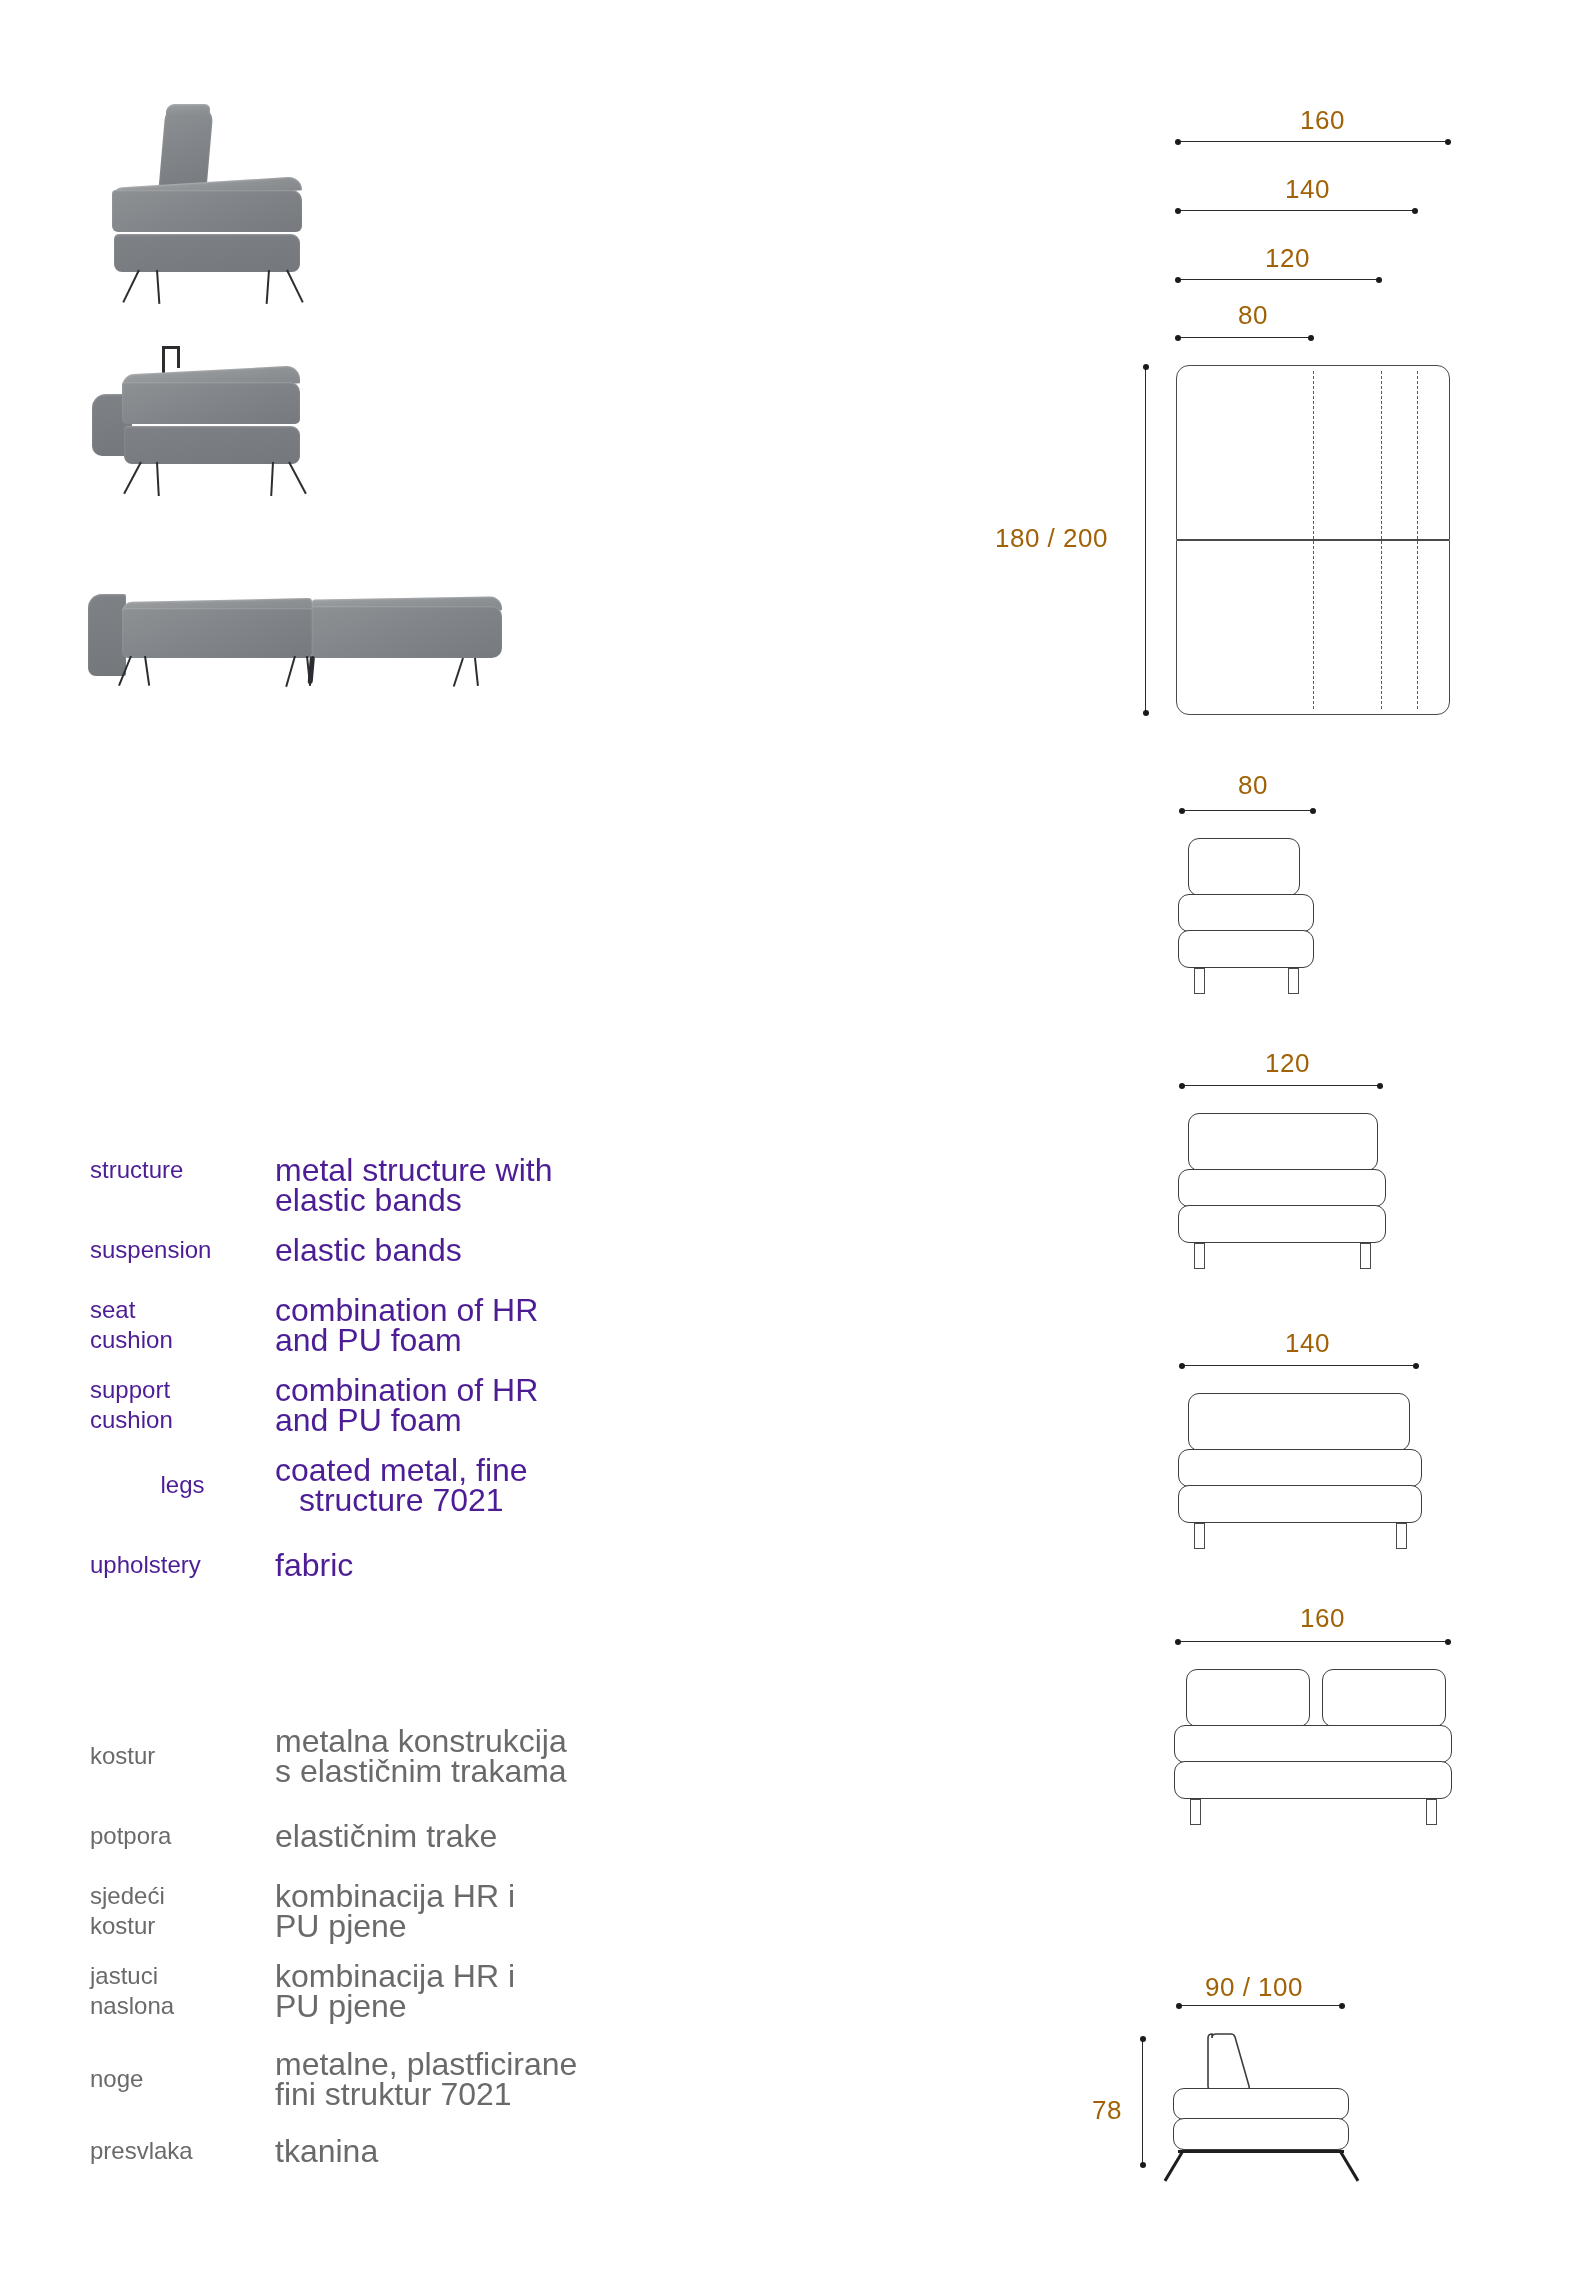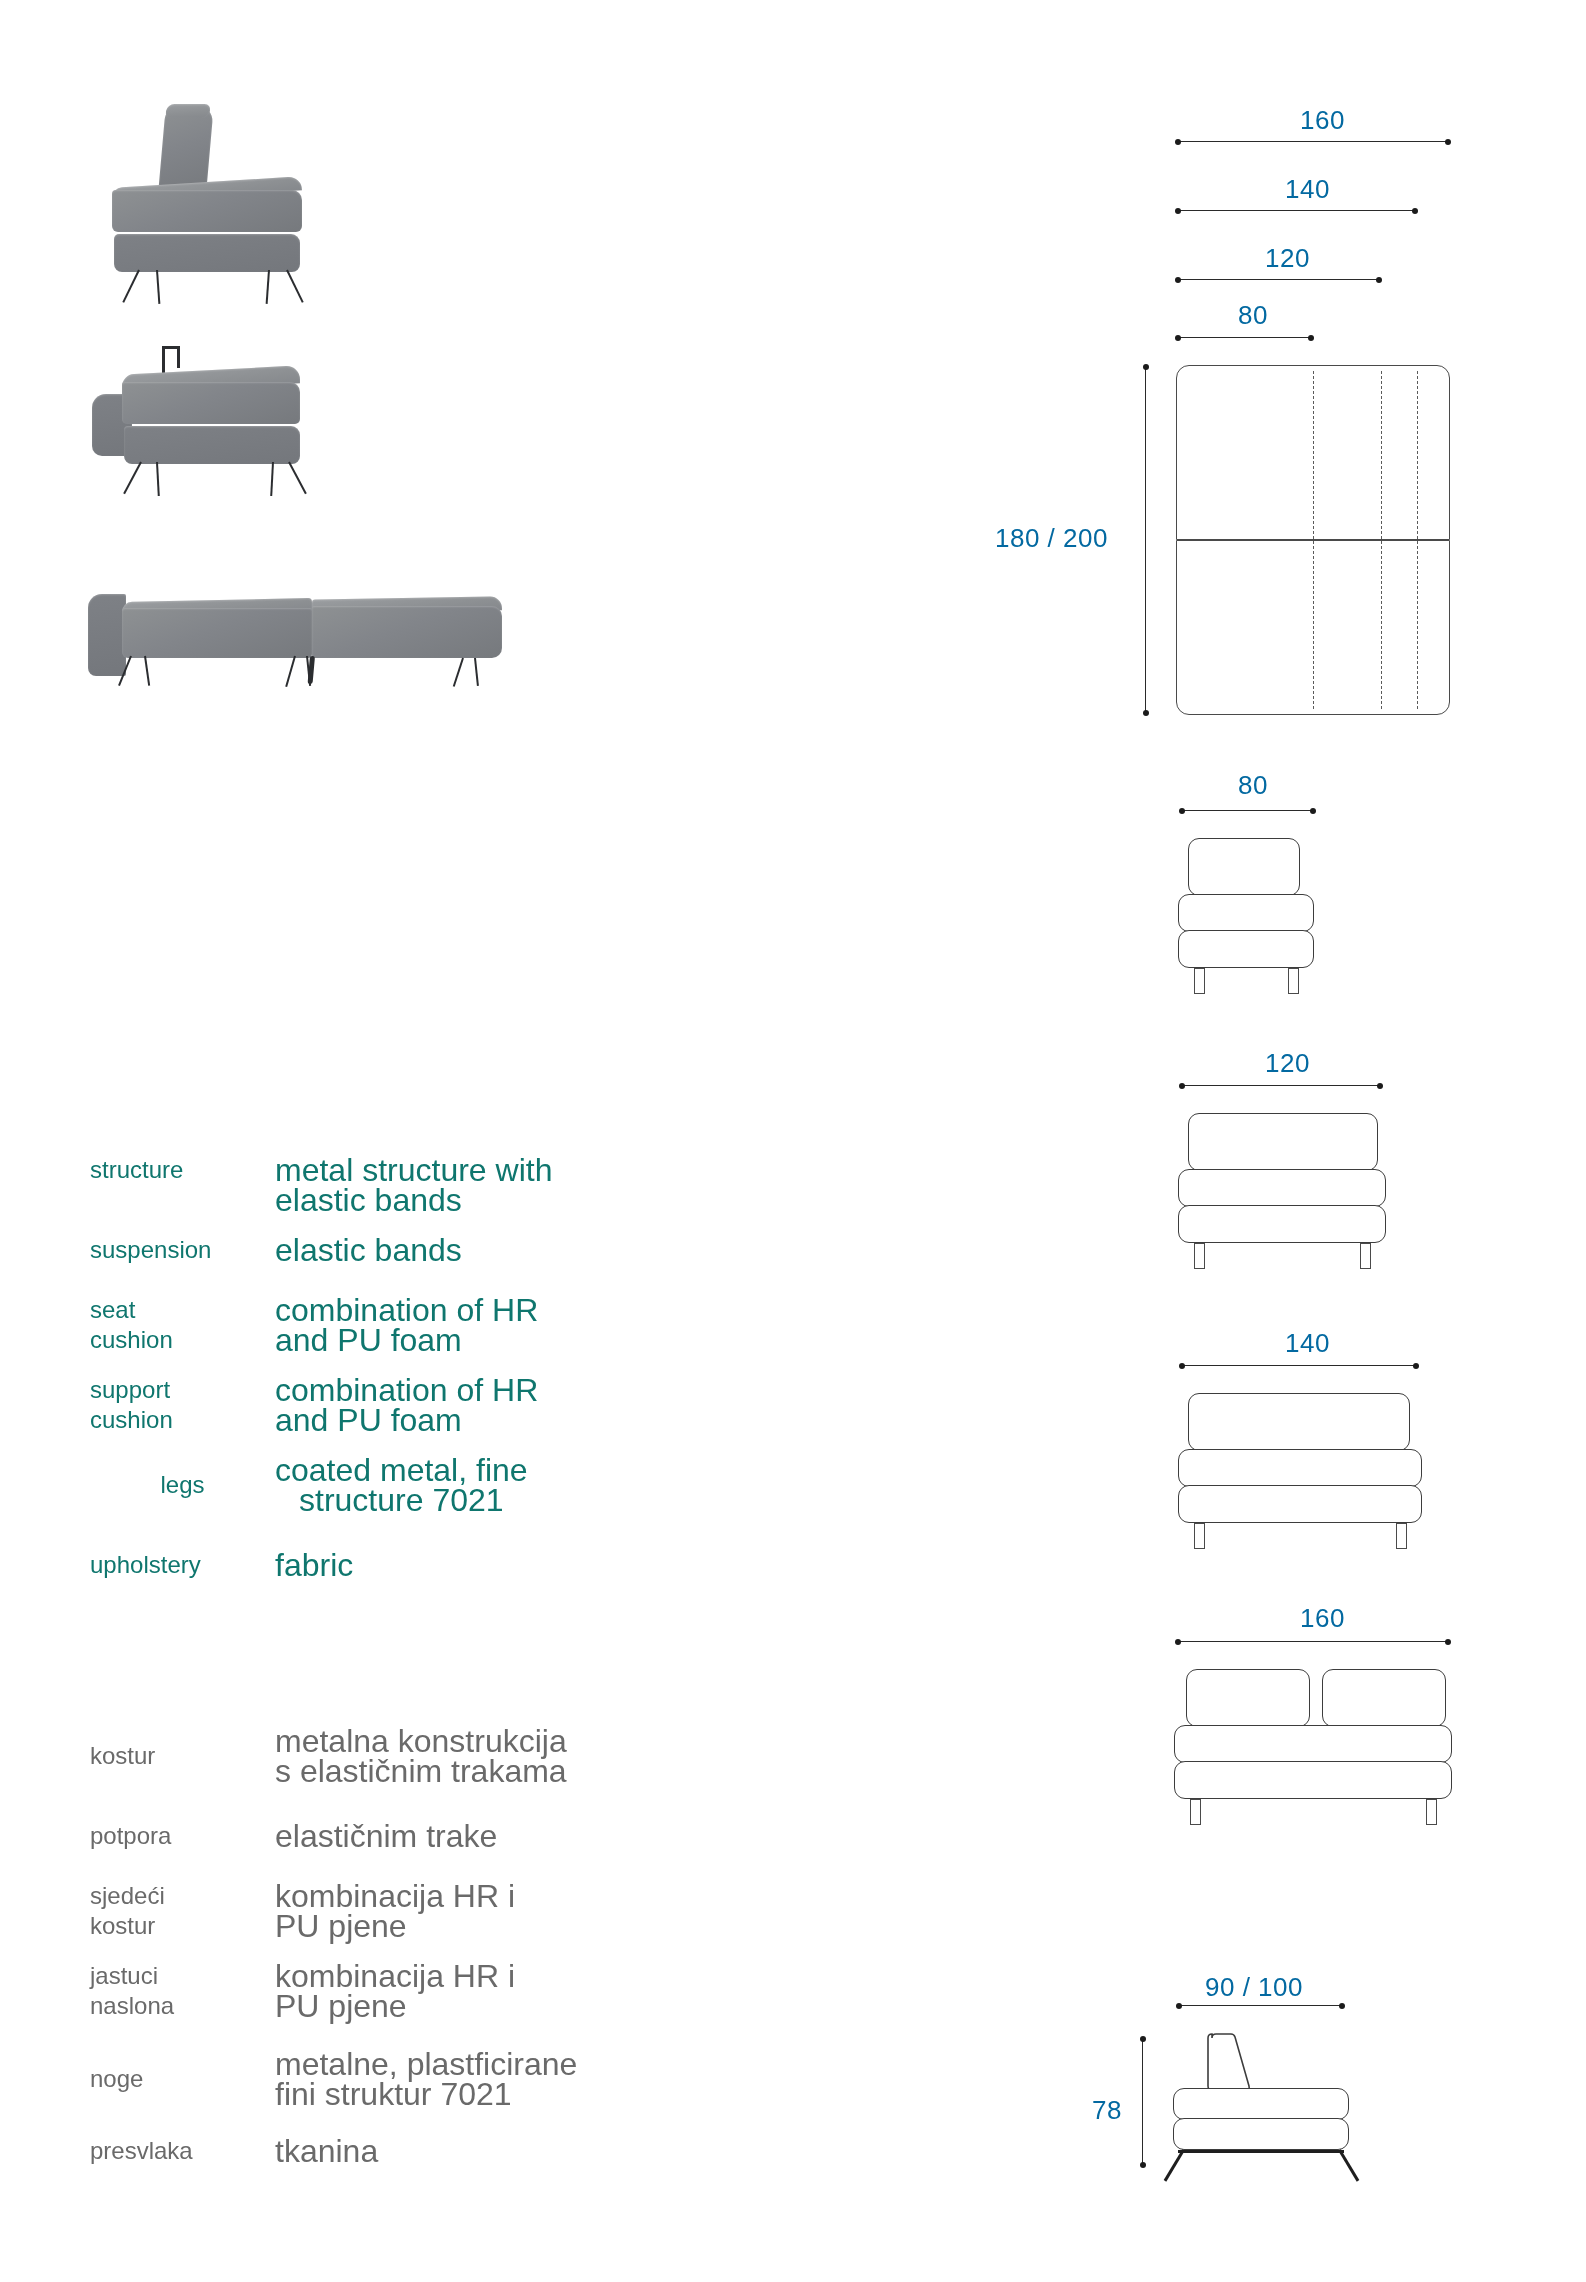--- a/index.html
+++ b/index.html
@@ -18,37 +18,37 @@
   .dimline{position:absolute;height:1px;background:#2a2a2a;}
   .dimline::before,.dimline::after{content:"";position:absolute;top:-2.5px;
        width:6px;height:6px;border-radius:50%;background:#1b1b1b;}
   .dimline::before{left:-1px;}
   .dimline::after{right:-1px;}
   .dimvert{position:absolute;width:1px;background:#2a2a2a;}
   .dimvert::before,.dimvert::after{content:"";position:absolute;left:-2.5px;
        width:6px;height:6px;border-radius:50%;background:#1b1b1b;}
   .dimvert::before{top:-1px;}
   .dimvert::after{bottom:-1px;}
-  .dimtext{position:absolute;font-size:26px;color:#0369a1;letter-spacing:.5px;white-space:nowrap;}
+  .dimtext{position:absolute;font-size:26px;color:#a16207;letter-spacing:.5px;white-space:nowrap;}
 
   .plan{position:absolute;border:1.3px solid #4a4a4a;border-radius:13px;box-sizing:border-box;}
   .dash{position:absolute;width:0;border-left:1.6px dashed #5a5a5a;}
 
   
   .ebox{position:absolute;border:1.3px solid #3d3d3d;border-radius:11px;box-sizing:border-box;background:#fff;}
   .eleg{position:absolute;border:1.2px solid #4a4a4a;box-sizing:border-box;background:#fff;}
   .sleg{position:absolute;background:#1e1e1e;transform-origin:top center;}
   .wedge{position:absolute;}
 
   
   .spec{position:absolute;}
   .spec-row{position:absolute;display:flex;}
   .spec-label{width:185px;font-size:24px;line-height:30px;}
   .spec-value{font-size:32px;line-height:30px;white-space:pre-line;}
-  .en .spec-label,.en .spec-value{color:#0f766e;}
+  .en .spec-label,.en .spec-value{color:#4c1d95;}
   .hr .spec-label,.hr .spec-value{color:#6a6a6a;}
 </style>
 </head>
 <body>
 
 <div class="photo" style="left:110px;top:100px;width:260px;height:210px;">
 
   <div class="uph" style="left:52px;top:6px;width:48px;height:86px;border-radius:14px 16px 2px 2px;
               transform:skewX(-5deg);"></div>
   <div class="uph top" style="left:56px;top:4px;width:44px;height:14px;border-radius:12px;transform:skewX(-12deg);"></div>

